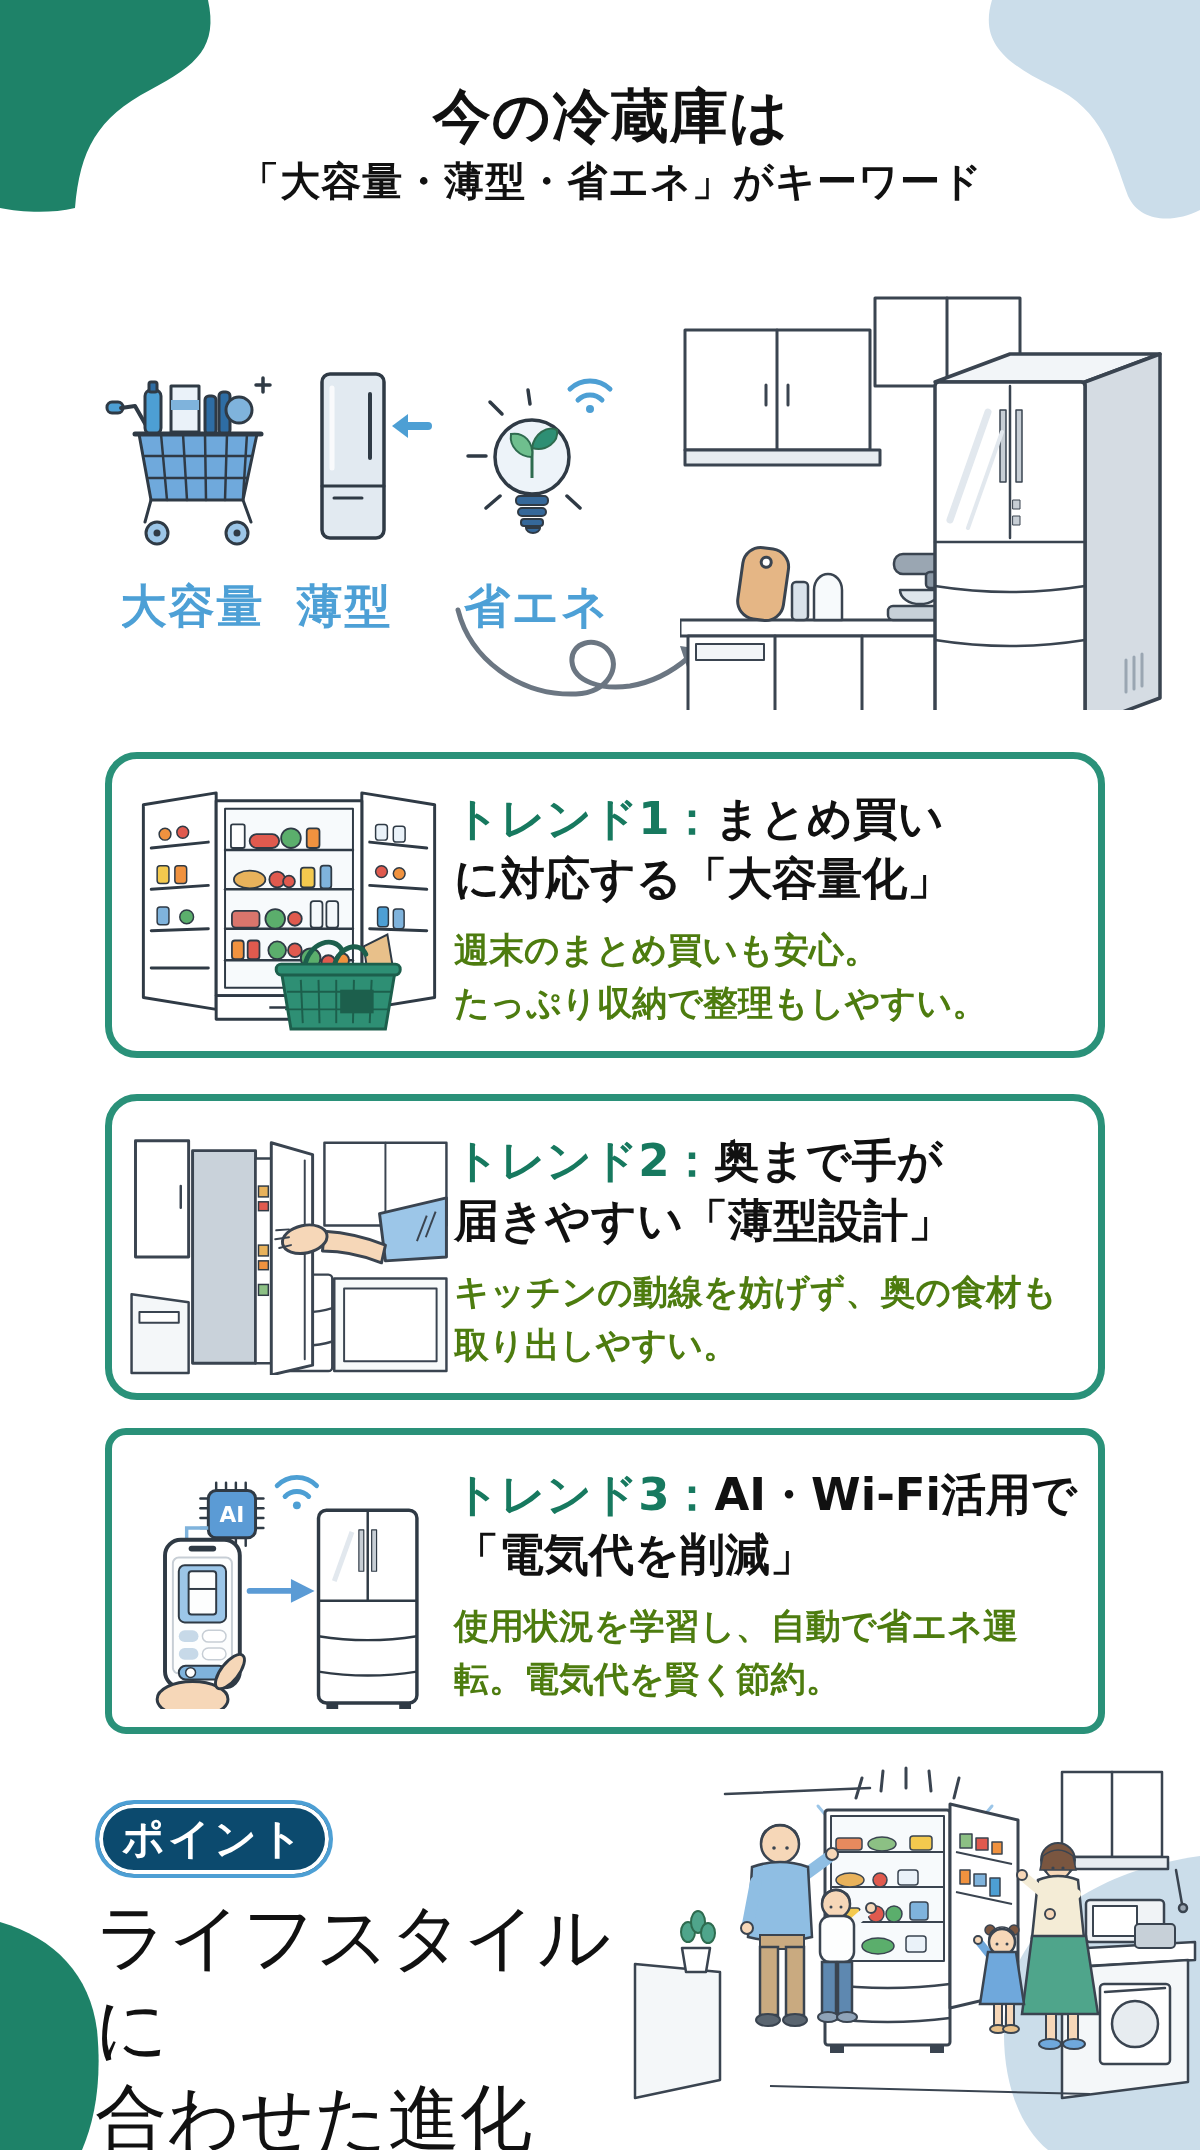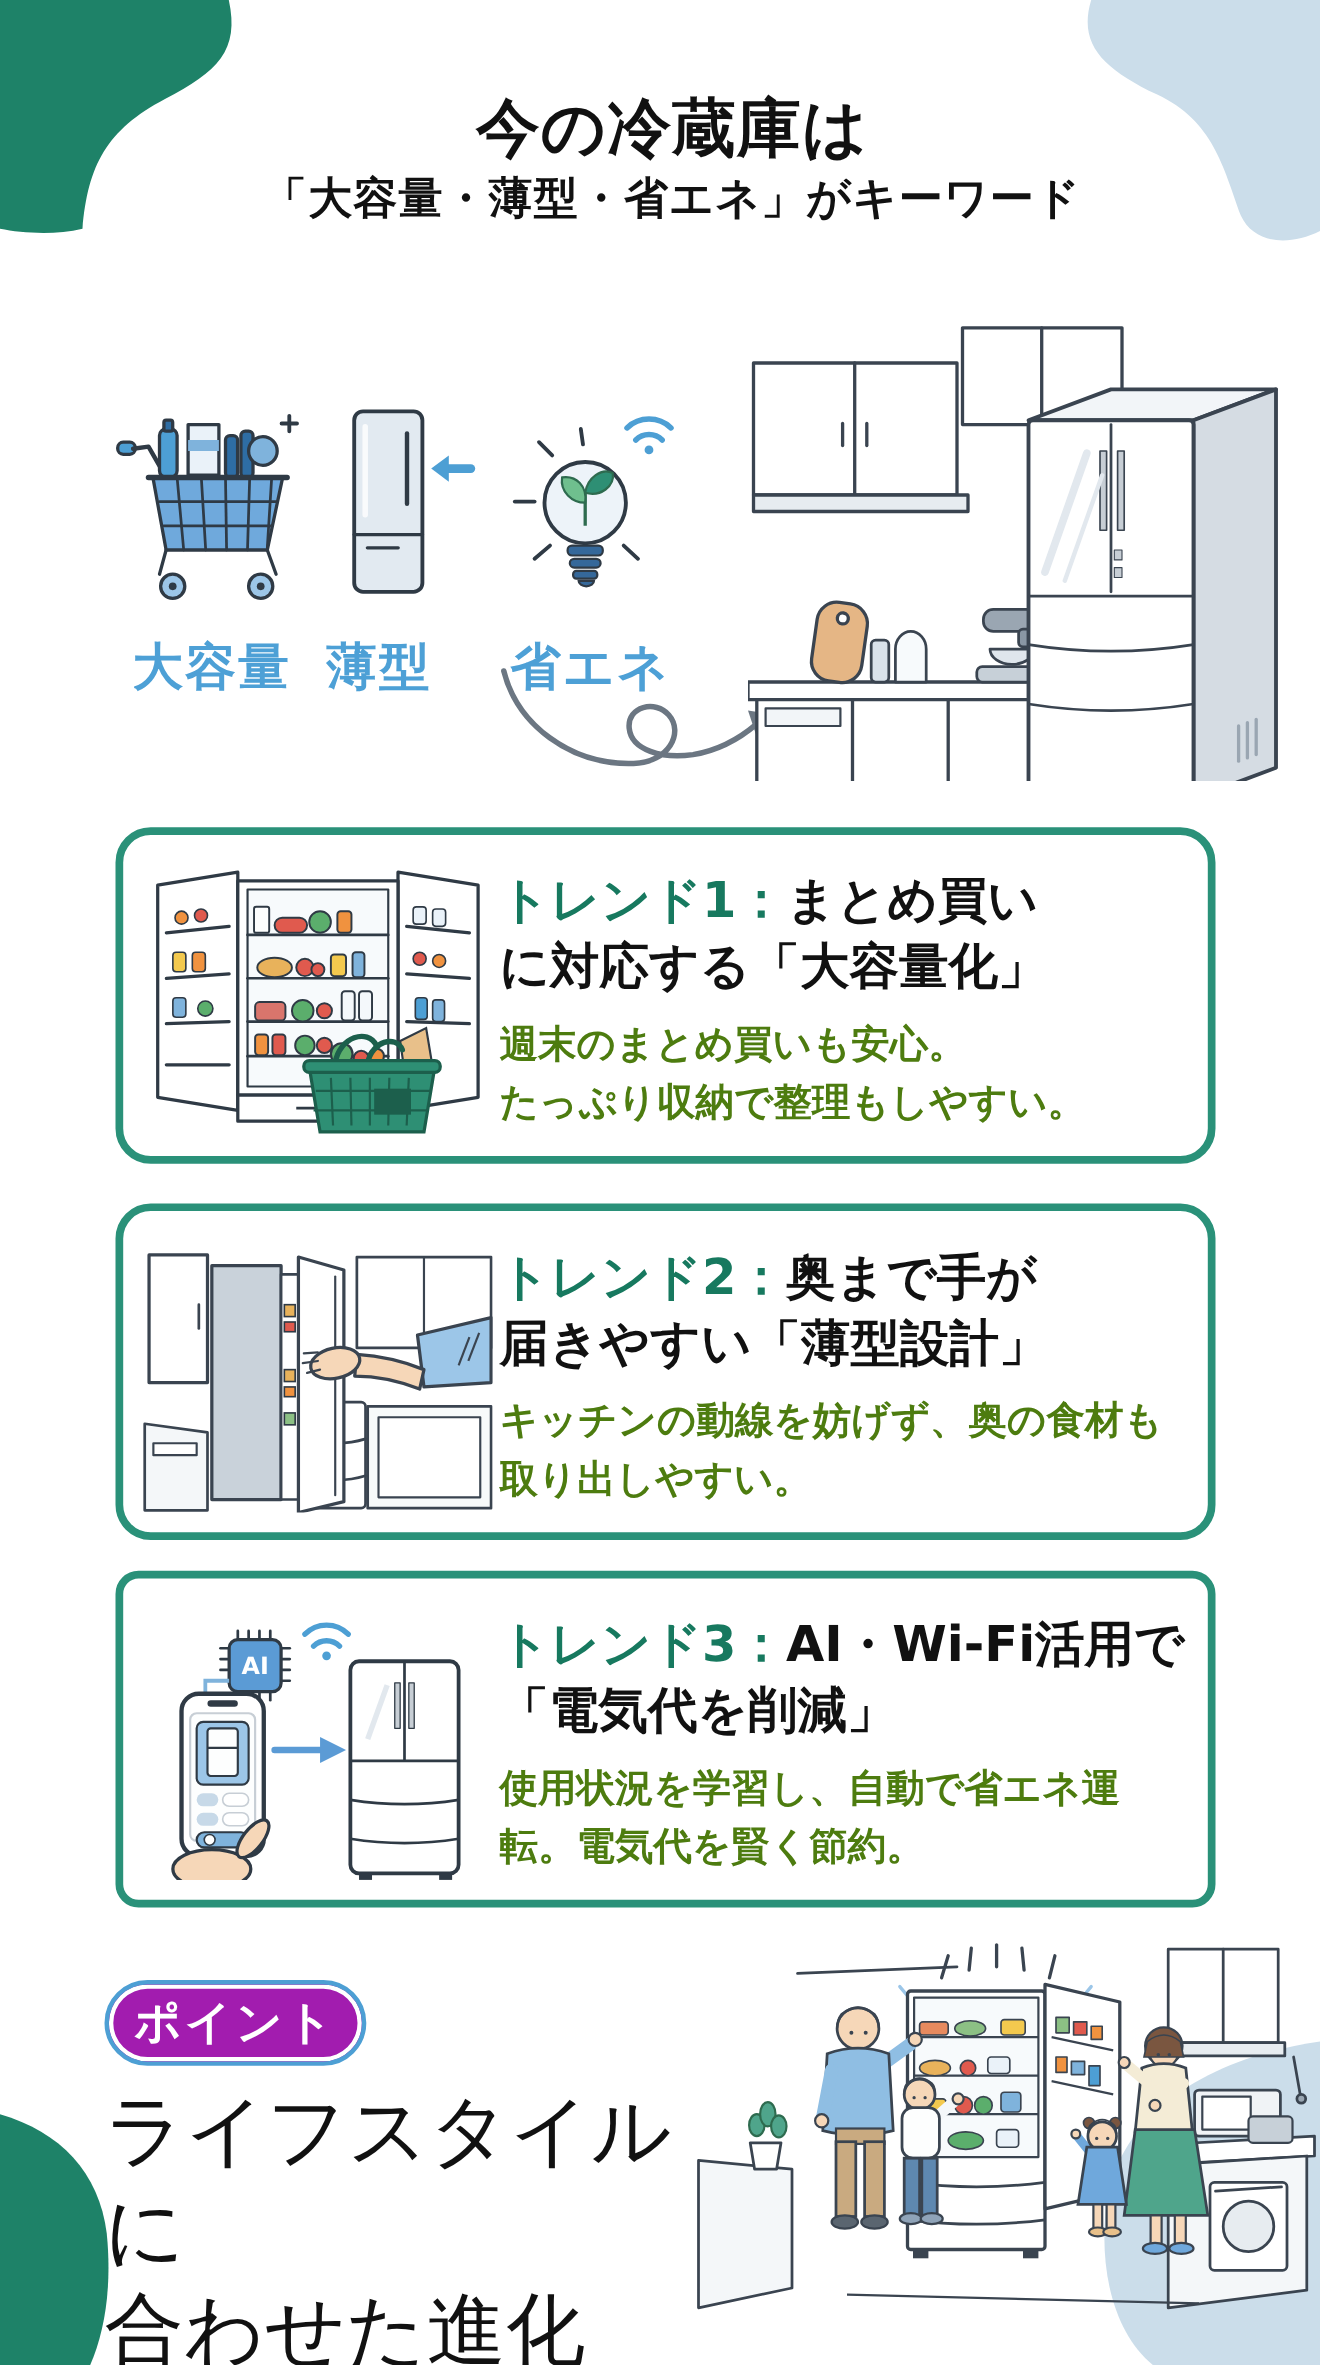--- a/index.html
+++ b/index.html
@@ -29,21 +29,21 @@
   }
   .card-illu{position:absolute;left:18px;top:28px;width:318px;height:246px;}
   .card-text{position:absolute;left:342px;top:30px;width:640px;}
   .card-title{font-size:45px;font-weight:900;line-height:1.34;color:#111;}
   .card-title .tl{color:#17795F;}
   .card-body{margin-top:14px;font-size:35px;font-weight:600;line-height:1.52;color:#4d7c0f;}
 
   
   .point-badge{
     left:95px;top:1800px;width:238px;height:78px;border-radius:40px;
-    background:#a21caf;border:4px solid #4D9FD4;box-sizing:border-box;
+    background:#0c4a6e;border:4px solid #4D9FD4;box-sizing:border-box;
     box-shadow:inset 0 0 0 4px #ffffff;
     display:flex;align-items:center;justify-content:center;
     color:#ffffff;font-size:42px;font-weight:900;letter-spacing:3px;
   }
   .point-heading{
     left:95px;top:1892px;width:560px;font-size:72px;font-weight:400;line-height:1.26;color:#111;
   }
 </style>
 </head>
 <body>

